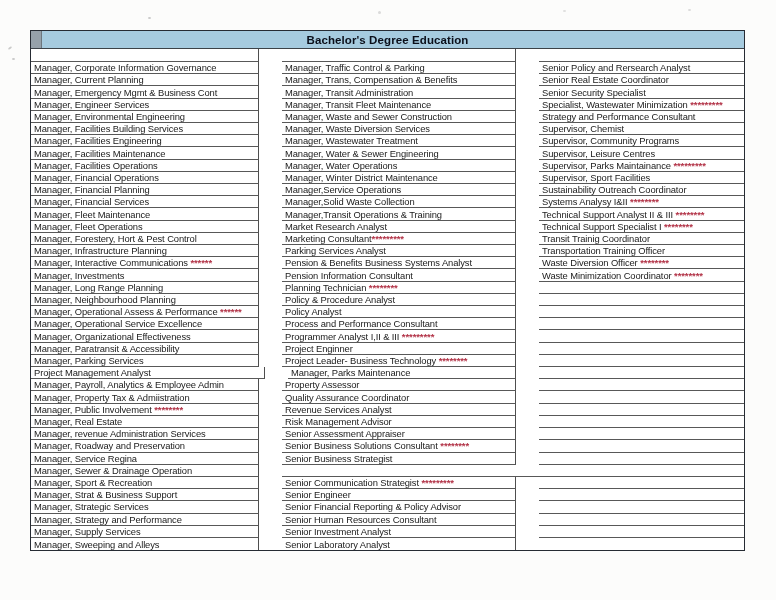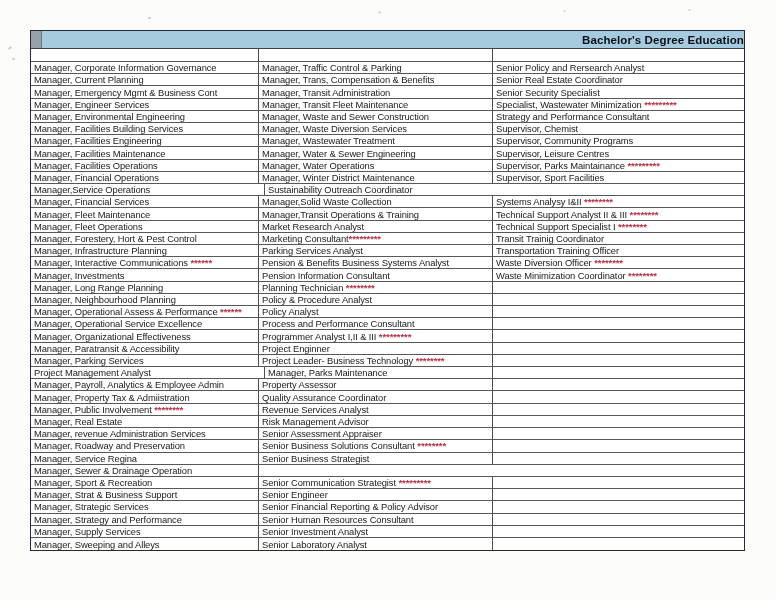--- a/index.html
+++ b/index.html
@@ -21,30 +21,30 @@
   .table{
     position:absolute;left:30px;top:30px;width:715px;
     border:1.6px solid #262b33;
     background:#fff;
     box-sizing:border-box;
   }
   .header-band{
     position:relative;height:17px;
     background:#a6cbdf;
     border-bottom:1px solid #3c4248;
-    display:flex;align-items:center;justify-content:flex-end;
+    display:flex;align-items:center;justify-content:center;
   }
   .corner{
     position:absolute;left:0;top:0;width:11px;height:100%;
     background:#96a1aa;border-right:1px solid #6d767e;box-sizing:border-box;
   }
   .title{
     font-size:11.5px;font-weight:bold;color:#0b0f1a;letter-spacing:.1px;
   }
-  .row{display:flex;width:100%;}
+  .row{display:flex;width:100%;gap:23px;}
   .spacer-row{height:13px;}
   .rows .row{height:12.21px;}
   .cell{
     box-sizing:border-box;
     overflow:hidden;white-space:nowrap;
     display:flex;align-items:center;
     padding-left:3px;
     border-bottom:1px solid #585858;
     font-size:9.4px;color:#212121;
     letter-spacing:-0.1px;
@@ -127,20 +127,21 @@
             <span>Supervisor, Parks Maintainance</span>
             <span class="stars"> *********</span>
           </div>
         </div>
         <div class="row">
           <div class="cell c0">Manager, Financial Operations</div>
           <div class="cell c1">Manager, Winter District Maintenance</div>
           <div class="cell c2">Supervisor, Sport Facilities</div>
         </div>
         <div class="row">
+          <div class="cell c0">Manager, Financial Planning</div>
           <div class="cell c1">Manager,Service Operations</div>
           <div class="cell c2">Sustainability Outreach Coordinator</div>
         </div>
         <div class="row">
           <div class="cell c0">Manager, Financial Services</div>
           <div class="cell c1">Manager,Solid Waste Collection</div>
           <div class="cell c2">
             <span>Systems Analysy I&amp;II</span>
             <span class="stars"> ********</span>
           </div>

